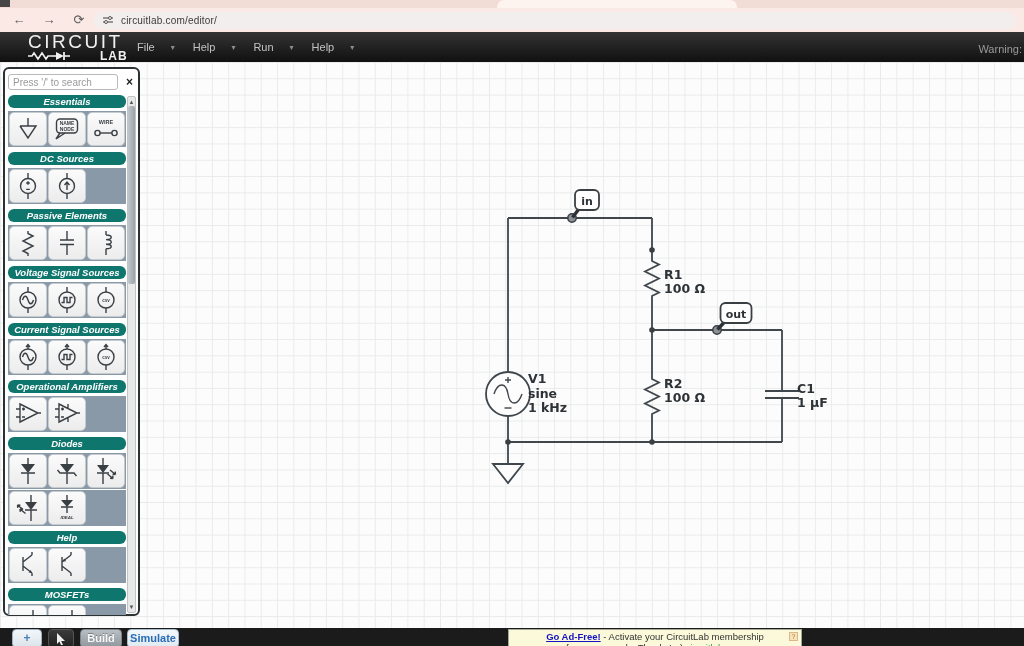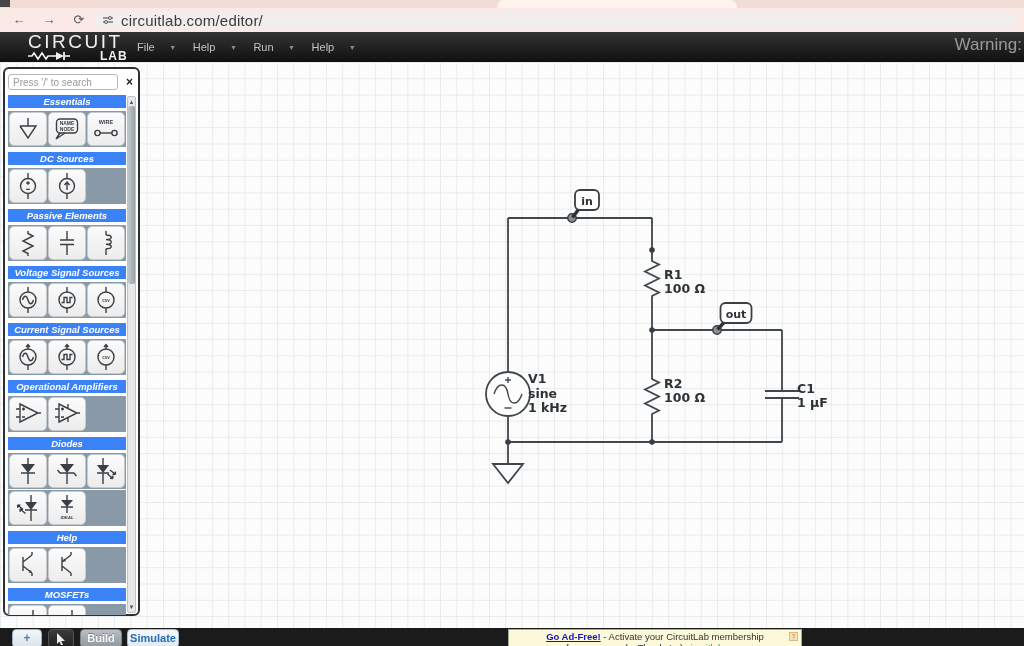--- a/index.html
+++ b/index.html
@@ -10,32 +10,32 @@
     background:#fcfcfc;
   }
   
   .tabstrip { position:absolute; left:0; top:0; width:1024px; height:8px; background:#f2dcd6; z-index:40; }
   .tabstrip .corner { position:absolute; left:0; top:0; width:10px; height:7px; background:#464646; }
   .tabstrip .active-tab { position:absolute; left:497px; top:0; width:240px; height:8px; background:#fdf3ef; border-radius:7px 7px 0 0; }
   .toolbar { position:absolute; left:0; top:8px; width:1024px; height:24px; background:#fbe9e5; z-index:40; display:flex; align-items:center; }
   .nav-ico { width:22px; text-align:center; font-size:13px; color:#5a5a5a; line-height:22px; margin-left:8px; cursor:pointer; }
   .omnibox { position:absolute; left:94px; right:8px; top:3.5px; height:17px; border-radius:9px; background:#f3eeee; display:flex; align-items:center; padding:0 8px; }
   .omnibox .site-ico { margin-right:7px; display:flex; }
-  .omnibox .url { font-size:15px; color:#3b3b3b; letter-spacing:0.2px; }
+  .omnibox .url { font-size:10px; color:#3b3b3b; letter-spacing:0.2px; }
   
   .appbar { position:absolute; left:0; top:32px; width:1024px; height:30px; background:linear-gradient(#343434,#101010); z-index:40; }
   .logo { position:absolute; left:28px; top:1px; color:#f0f0f0; }
   .logo .l1 { font-size:19px; letter-spacing:2.5px; font-weight:400; line-height:17px; }
   .logo .l2 { display:flex; align-items:center; height:11px; }
   .logo .l2 svg { display:block; }
   .logo .lab { font-weight:bold; font-size:12px; letter-spacing:1px; margin-left:1px;padding-left:23px; }
   .menus { position:absolute; left:128px; top:0; height:30px; display:flex; align-items:center; }
   .menu-item { padding:0 9px; font-size:11px; color:#c3c3c3; cursor:pointer; display:flex; align-items:center; gap:16px; }
   .menu-item .caret { font-size:8px; color:#8d8d8d; }
-  .warning { position:absolute; right:2px; top:3px; font-size:17px; color:#999; }
+  .warning { position:absolute; right:2px; top:11px; font-size:11px; color:#999; }
   
   .canvas {
     position:absolute; left:0; top:62px; width:1024px; height:566px; z-index:1;
     background:
       linear-gradient(to right, #e9ebeb 1px, transparent 1px) 0 0/16.3px 16.3px,
       linear-gradient(to bottom, #e9ebeb 1px, transparent 1px) 0 0/16.3px 16.3px,
       #fcfcfc;
   }
   svg.schematic { position:absolute; left:0; top:0; z-index:2; }
   .wire { stroke:#3f464c; stroke-width:1.8; fill:none; }
@@ -46,21 +46,21 @@
   .palette {
     position:absolute; left:3px; top:67px; width:137px; height:549px; z-index:30;
     background:#fff; border:2px solid #2b3033; border-radius:6px; padding:3px 2px 2px 3px;
   }
   .search-row { display:flex; align-items:center; height:20px; }
   .search-row input { width:110px; height:16px; font-size:10px; color:#444; border:1px solid #b9b9b9; border-radius:3px; padding:0 4px; font-family:"Liberation Sans",sans-serif; outline:none; }
   .search-row input::placeholder { color:#9a9a9a; }
   .search-close { margin-left:8px; font-size:12px; font-weight:bold; color:#222; cursor:pointer; line-height:12px; }
   .plist { position:relative; margin-top:3px; height:520px; overflow:hidden; width:118px; }
   .psection { margin-bottom:5px; }
-  .phead { height:13px; background:#3b82f6; color:#fff; font-size:9.5px; font-weight:bold; font-style:italic; text-align:center; line-height:13px; margin-bottom:3px; }
+  .phead { height:13px; background:#0f766e; color:#fff; font-size:9.5px; font-weight:bold; font-style:italic; text-align:center; line-height:13px; margin-bottom:3px;border-radius:6px; }
   .prow { display:flex; gap:1px; background:#8a99a7; padding:1px; }
   .tile { width:38px; height:34px; background:linear-gradient(#fbfbfb,#ececec); border:1px solid #c6cbd0; border-radius:5px; display:flex; align-items:center; justify-content:center; cursor:pointer; }
   .tile svg { display:block; }
   .ticon { stroke:#3a3f44; stroke-width:1.4; fill:none; }
   .tfill { fill:#3a3f44; stroke:none; }
   .ttxt { font-family:"Liberation Sans",sans-serif; font-weight:bold; fill:#3a3f44; text-anchor:middle; }
   .vscroll { position:absolute; right:2px; top:27px; width:9px; height:517px; background:#e8e8e8; border:1px solid #c3c3c3; border-radius:2px; z-index:31; }
   .vthumb { position:absolute; left:0; top:9px; width:7px; height:178px; background:linear-gradient(to right,#c2c8cc,#9aa2a8); border-radius:2px; }
   .varrow { position:absolute; left:0; width:7px; text-align:center; font-size:6px; color:#555; line-height:8px; }
   

